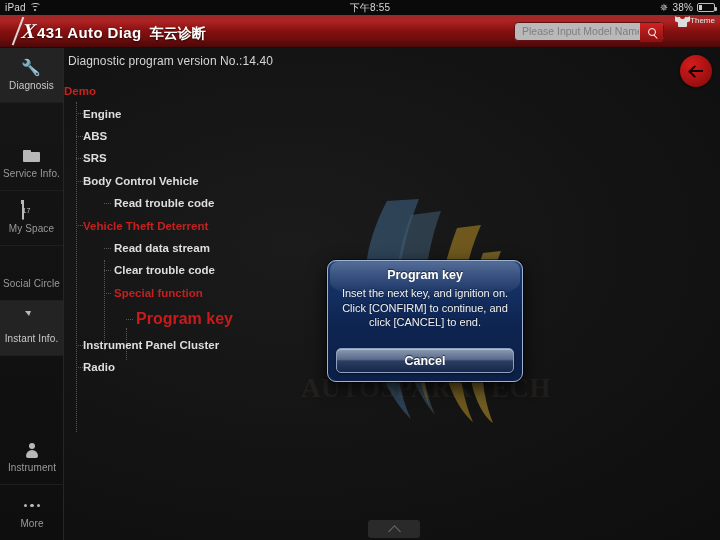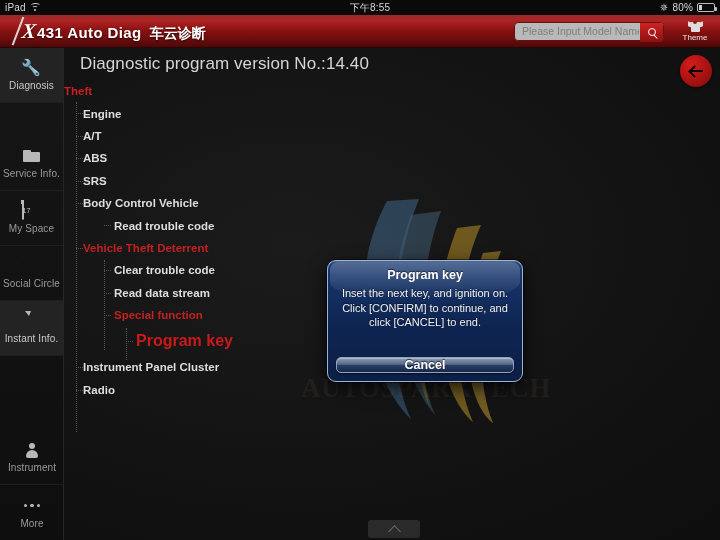--- a/index.html
+++ b/index.html
@@ -66,21 +66,21 @@
     position:absolute; right:1px; top:1px; width:23px; height:19px;
     background:linear-gradient(180deg,#d02222,#8c1010);
     border-radius:0 3px 3px 0; display:flex; align-items:center; justify-content:center;
     cursor:pointer;
   }
   .mag{ width:8px; height:8px; border:1.4px solid #fff; border-radius:50%; position:relative; }
   .mag:after{ content:""; position:absolute; right:-3px; bottom:-2.5px; width:4.5px; height:1.4px;
               background:#fff; transform:rotate(45deg); }
   .themebtn{
     width:42px; height:33px; margin-left:10px; margin-right:4px;
-    display:flex; flex-direction:column; align-items:center; justify-content:center;
+    display:flex; align-items:flex-start; justify-content:center;
     cursor:pointer; position:relative; z-index:2;
   }
   .shirt{ width:15px; height:12px; position:relative; }
   .shirt .body{ position:absolute; left:3px; top:2px; width:9px; height:10px; background:#dcdcdc; border-radius:1px;}
   .shirt .sl{ position:absolute; left:0; top:2px; width:4px; height:5px; background:#dcdcdc; transform:skewY(22deg);}
   .shirt .sr{ position:absolute; right:0; top:2px; width:4px; height:5px; background:#dcdcdc; transform:skewY(-22deg);}
   .shirt .nk{ position:absolute; left:5.2px; top:1px; width:4.6px; height:3px; background:#9b1414; border-radius:0 0 3px 3px;}
   .themebtn .lbl{ font-size:8px; color:#e6e6e6; margin-top:1px; }
 
   
@@ -123,21 +123,21 @@
 
   #side-bottom{ position:absolute; left:0; bottom:0; width:64px; }
 
   
   #main{
     position:absolute; left:64px; top:48px; width:656px; height:492px;
     background:radial-gradient(120% 100% at 35% 40%, #1b1b1b 0%, #131313 45%, #0b0b0b 100%);
     overflow:hidden;
   }
   #version{
-    position:absolute; left:16px; top:6px; font-size:17px; color:#d5d5d5; letter-spacing:.1px;
+    position:absolute; left:4px; top:6px; font-size:12px; color:#d5d5d5; letter-spacing:.1px;
   }
   #backbtn{
     position:absolute; right:8px; top:7px; width:32px; height:32px; border-radius:50%;
     background:radial-gradient(circle at 35% 30%, #d61c1c, #9b0f0f 70%, #7a0b0b 100%);
     display:flex; align-items:center; justify-content:center; cursor:pointer;
     box-shadow:0 1px 3px rgba(0,0,0,.6);
   }
   .arrow-l{ width:13px; height:2px; background:#120303; position:relative; }
   .arrow-l:before{ content:""; position:absolute; left:0; top:-3.5px; width:7px; height:7px;
                    border-left:2px solid #120303; border-bottom:2px solid #120303; transform:rotate(45deg); }
@@ -188,21 +188,21 @@
   }
   #dlg-title{
     position:relative; z-index:2; text-align:center; color:#fff;
     font-size:12.5px; font-weight:bold; text-shadow:0 -1px 1px rgba(0,0,0,.6);
     margin-bottom:4px;
   }
   #dlg-msg{
     position:relative; z-index:2; text-align:center; color:#f2f2f2;
     font-size:11px; line-height:14.5px; text-shadow:0 -1px 1px rgba(0,0,0,.55);
   }
-  #dlg-btns{ position:absolute; left:8px; right:8px; bottom:8px; display:flex; gap:7px; z-index:2;flex-direction:column;}
+  #dlg-btns{ position:absolute; left:8px; right:8px; bottom:8px; display:flex; gap:7px; z-index:2;}
   .dbtn{
     flex:1; height:25px; border-radius:5px; cursor:pointer;
     display:flex; align-items:center; justify-content:center;
     color:#fff; font-size:12.5px; font-weight:bold;
     text-shadow:0 -1px 1px rgba(0,0,0,.7);
     background:linear-gradient(180deg,#8e9bb2 0%, #586B8C 45%, #2b3f63 52%, #16264a 100%);
     border:1px solid #8fa2bd;
     box-shadow:inset 0 1px 0 rgba(255,255,255,.35), 0 1px 2px rgba(0,0,0,.5);
   }
 
@@ -222,21 +222,21 @@
     <span>iPad</span>
     <span class="wifi-ico">
         <i></i>
         <i></i>
         <i></i>
       </span>
   </div>
   <div class="center">下午8:55</div>
   <div class="right">
     <span class="bt-ico">✵</span>
-    <span>80%</span>
+    <span>38%</span>
     <span class="batt">
         <em></em>
       </span>
   </div>
 </div>
 
 <div id="header">
   <div class="logo">
     <span class="slash"></span>
     <span class="x">X</span>
@@ -335,30 +335,26 @@
 
   <div id="tree">
 
     <div class="vline" style="left:12px; top:22px; height:330px;"></div>
 
     <div class="vline" style="left:40px; top:180px; height:90px;"></div>
 
     <div class="vline" style="left:62px; top:248px; height:32px;"></div>
 
     <div class="node root">
-      <span class="txt">Theft</span>
+      <span class="txt">Demo</span>
     </div>
 
     <div class="node l1">
       <span class="hconn" style="left:12px; top:11px;"></span>
       <span class="txt">Engine</span>
-    </div>
-    <div class="node l1">
-      <span class="hconn" style="left:12px; top:11px;"></span>
-      <span class="txt">A/T</span>
     </div>
     <div class="node l1">
       <span class="hconn" style="left:12px; top:11px;"></span>
       <span class="txt">ABS</span>
     </div>
     <div class="node l1">
       <span class="hconn" style="left:12px; top:11px;"></span>
       <span class="txt">SRS</span>
     </div>
     <div class="node l1">
@@ -369,25 +365,25 @@
       <span class="hconn" style="left:40px; top:11px;"></span>
       <span class="txt">Read trouble code</span>
     </div>
 
     <div class="node l1 red">
       <span class="hconn" style="left:12px; top:11px;"></span>
       <span class="txt">Vehicle Theft Deterrent</span>
     </div>
     <div class="node l3">
       <span class="hconn" style="left:40px; top:11px;"></span>
-      <span class="txt">Clear trouble code</span>
+      <span class="txt">Read data stream</span>
     </div>
     <div class="node l3">
       <span class="hconn" style="left:40px; top:11px;"></span>
-      <span class="txt">Read data stream</span>
+      <span class="txt">Clear trouble code</span>
     </div>
     <div class="node l3 red">
       <span class="hconn" style="left:40px; top:11px;"></span>
       <span class="txt">Special function</span>
     </div>
 
     <div class="node l4 bigred">
       <span class="hconn" style="left:62px; top:15px;"></span>
       <span class="txt">Program key</span>
     </div>

